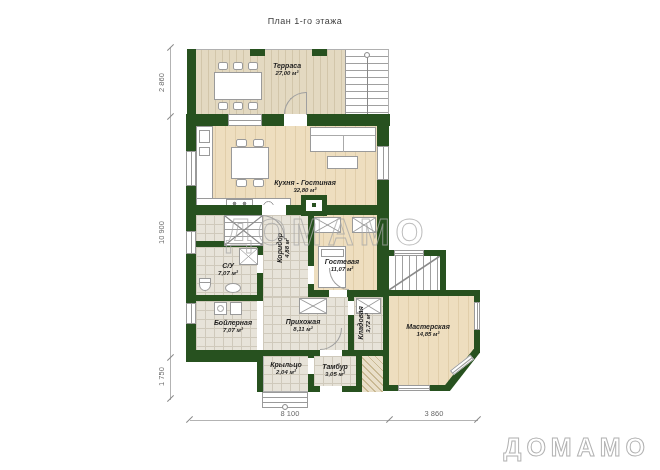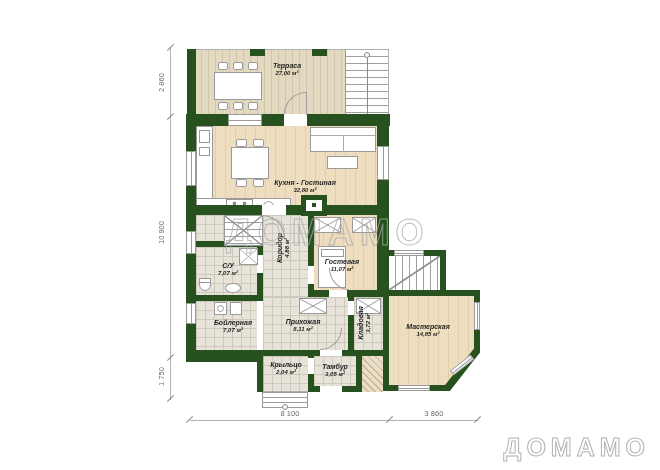--- a/index.html
+++ b/index.html
@@ -37,20 +37,21 @@
       radial-gradient(circle at 30% 32%,#8a8a8a 1.5px,transparent 2.2px),
       radial-gradient(circle at 70% 32%,#8a8a8a 1.5px,transparent 2.2px),
       radial-gradient(circle at 30% 70%,#8a8a8a 1.5px,transparent 2.2px),
       radial-gradient(circle at 70% 70%,#8a8a8a 1.5px,transparent 2.2px);}
 </style>
 </head>
 <body>
 
 <div id="canvas">
 
+  <div class="title" style="left:225px;top:16px;width:160px;">План 1-го этажа</div>
 
   <div class="abs" style="left:187px;top:49px;width:202px;height:67px;border:1px solid #b0b0b0;box-sizing:border-box;"></div>
   <div class="floor-deck" style="left:188px;top:50px;width:199px;height:65px;"></div>
   <div class="wall" style="left:187px;top:49px;width:9px;height:67px;"></div>
   <div class="wall" style="left:250px;top:49px;width:15px;height:7px;"></div>
   <div class="wall" style="left:312px;top:49px;width:15px;height:7px;"></div>
 
   <div class="abs treads-h" style="left:345px;top:50px;width:43px;height:65px;border-left:1px solid #9a9a9a;box-sizing:border-box;">
     <div class="abs" style="left:21px;top:6px;width:1px;height:59px;background:#888;"></div>
     <div class="abs" style="left:18px;top:2px;width:6px;height:6px;border:1px solid #888;border-radius:50%;background:#fff;box-sizing:border-box;"></div>

